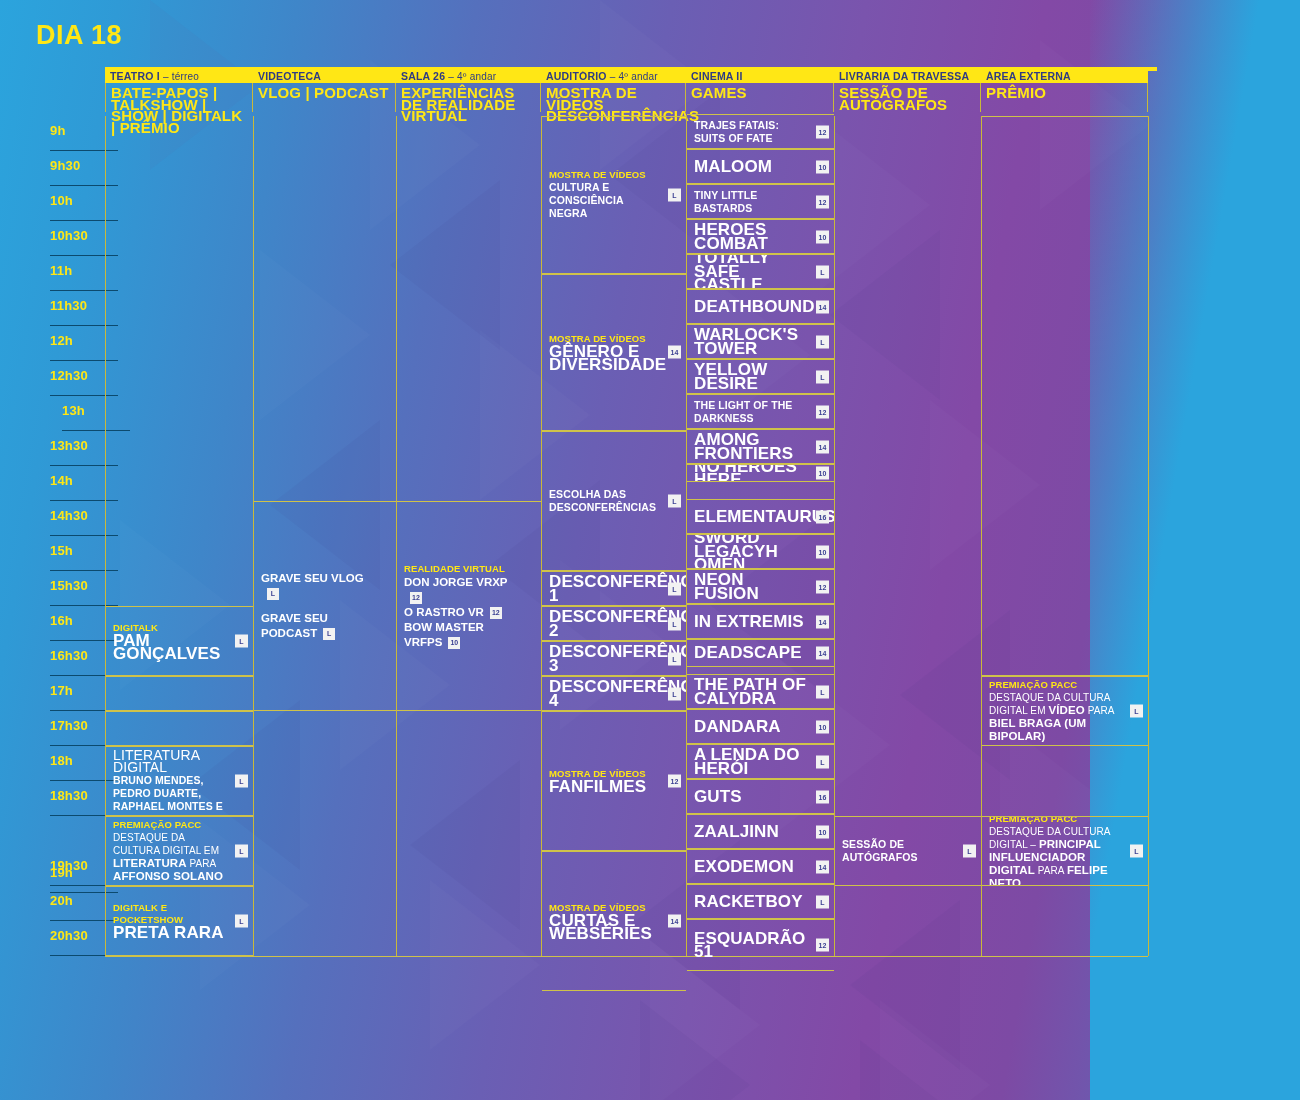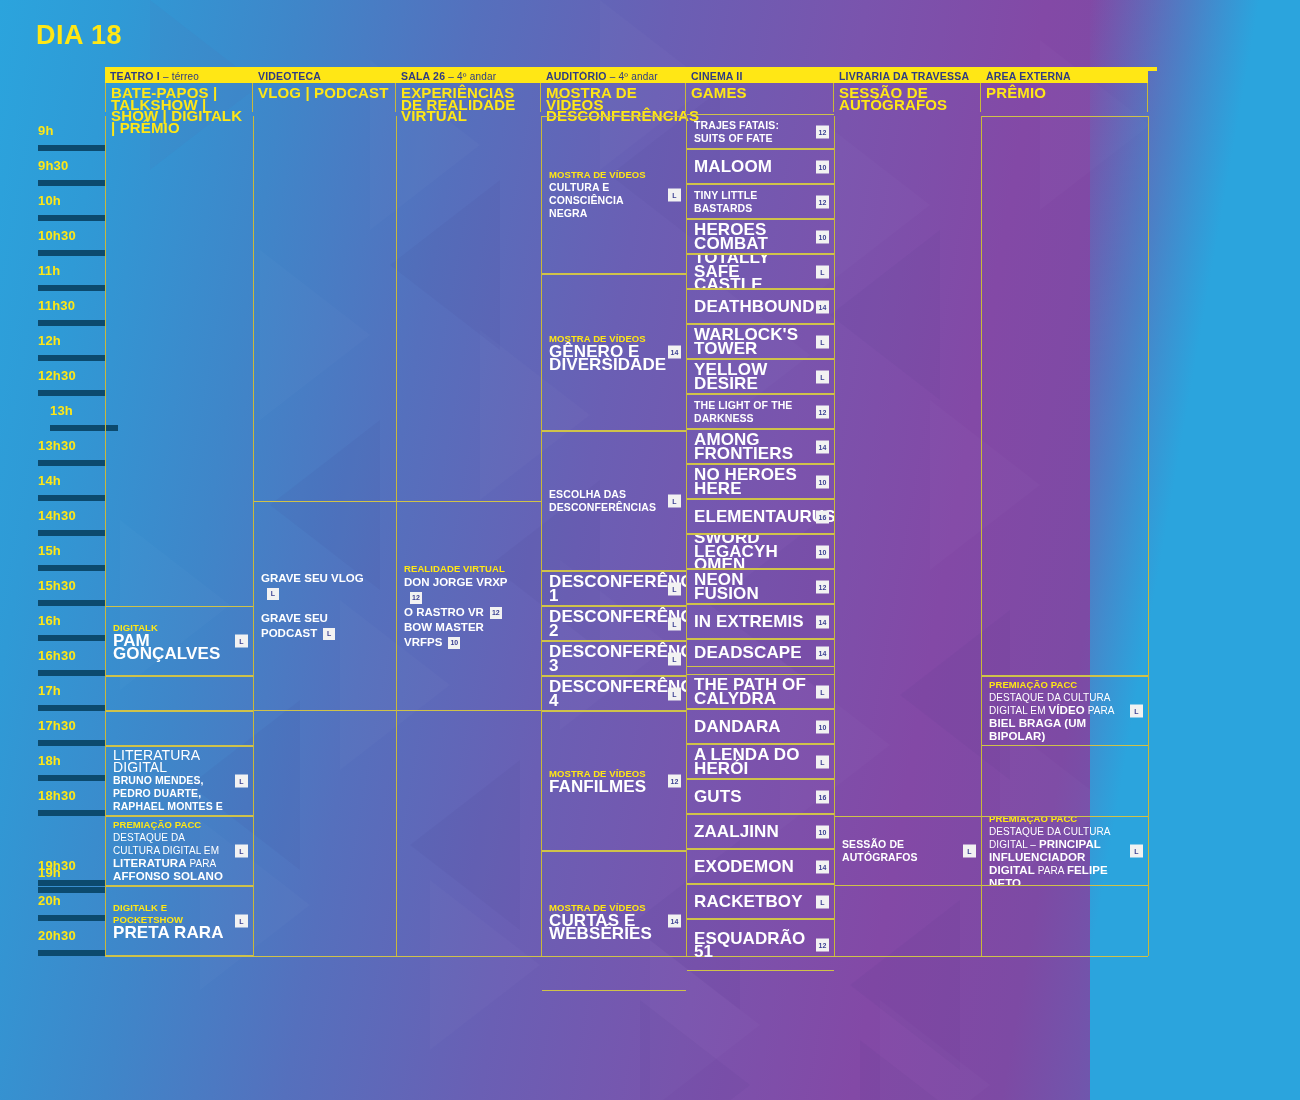--- a/index.html
+++ b/index.html
@@ -105,27 +105,27 @@
   #body-wrap {
     position: relative;
     margin-top: 4px;
     height: 840px;
   }
 
   
   .timecol { position: absolute; left: 0; top: 0; width: 73px; height: 840px; }
   .timecell {
     position: absolute;
-    left: 6px;
+    left: 18px;
     width: 68px;
     color: #ffe715;
     font-size: 13px;
     font-weight: bold;
     letter-spacing: .2px;
-    border-bottom: 6px solid #0c4a6e;
+    border-bottom: 1px solid #0c4a6e;
     height: 35px;
     line-height: 30px;
   }
 
   
   .colsep {
     position: absolute;
     top: 0;
     width: 1px;
     background: #c9b93a;
@@ -453,21 +453,21 @@
           <div class="badge">L</div>
         </div>
         <div class="ev game" style="left: 655px; width: 147px; top: 278px; height: 35px;">
           <div class="ttl small">THE LIGHT OF THE DARKNESS</div>
           <div class="badge">12</div>
         </div>
         <div class="ev game" style="left: 655px; width: 147px; top: 313px; height: 35px;">
           <div class="ttl">AMONG FRONTIERS</div>
           <div class="badge">14</div>
         </div>
-        <div class="ev game" style="left: 655px; width: 147px; top: 348px; height: 35px;">
+        <div class="ev game" style="left: 655px; width: 147px; top: 348px; height: 18px;">
           <div class="ttl">NO HEROES HERE</div>
           <div class="badge">10</div>
         </div>
         <div class="ev game" style="left: 655px; width: 147px; top: 383px; height: 35px;">
           <div class="ttl">ELEMENTAURUS</div>
           <div class="badge">16</div>
         </div>
         <div class="ev game" style="left: 655px; width: 147px; top: 418px; height: 35px;">
           <div class="ttl">SWORD LEGACYH OMEN</div>
           <div class="badge">10</div>

